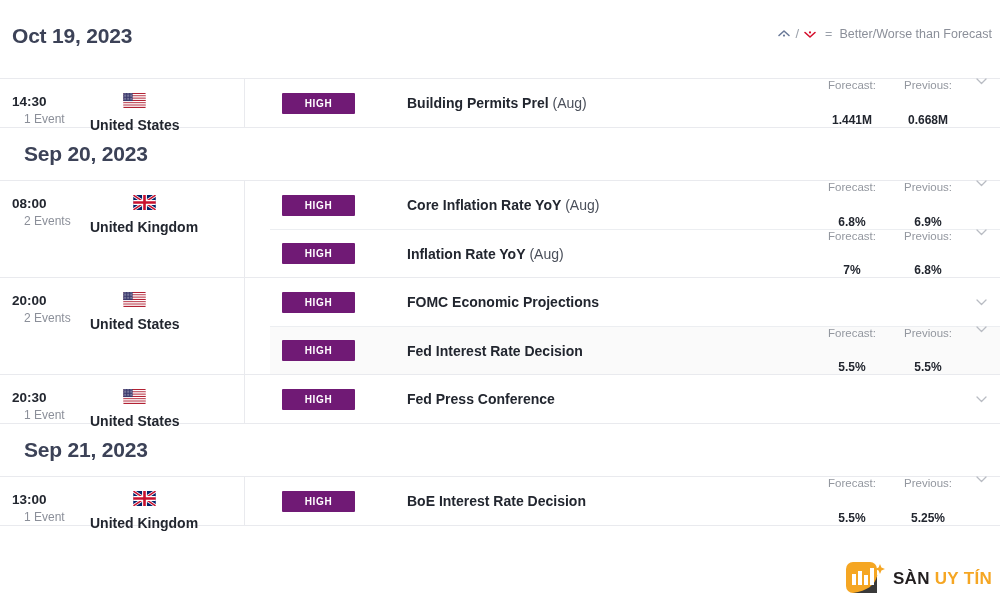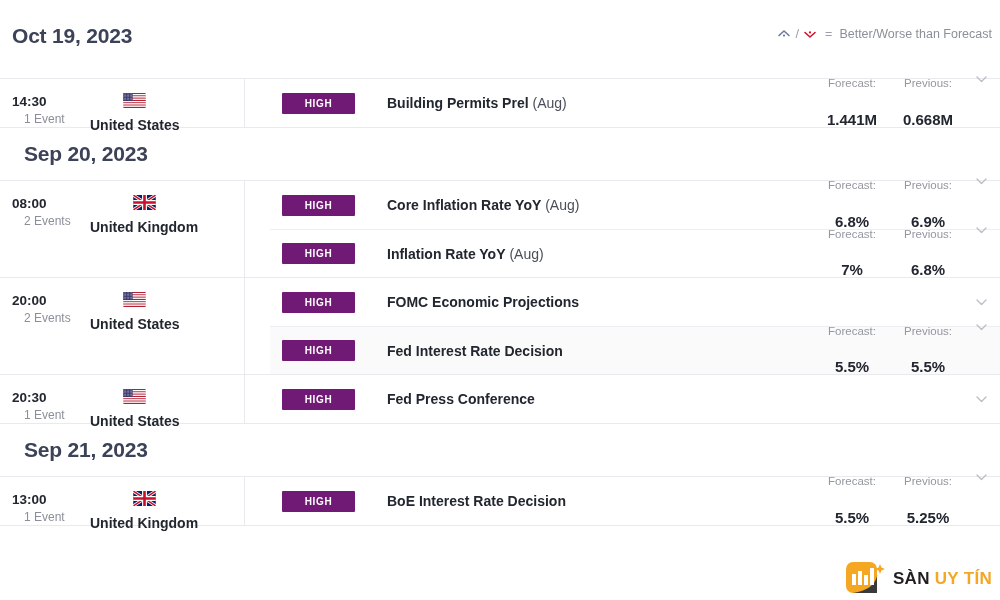--- a/index.html
+++ b/index.html
@@ -81,39 +81,39 @@
     flex: 0 0 auto;
     width: 73px; height: 21px;
     background: #701a75;
     color: #ffffff;
     font-size: 10px; font-weight: 700;
     letter-spacing: 0.6px;
     display: flex; align-items: center; justify-content: center;
     border-radius: 1px;
   }
   .event-title {
-    margin-left: 32px;
+    margin-left: 52px;
     font-size: 14px; color: #22262f;
     white-space: nowrap;
   }
   .event-title b { font-weight: 700; }
   .event-title .period { font-weight: 400; color: #4a4f5a; }
 
   .row-values {
     margin-left: auto;
     display: flex; align-items: flex-start; gap: 0;
     padding-right: 4px;
   }
   .val-col {
     width: 76px;
     text-align: center;
     line-height: 1.35;
   }
   .val-label { font-size: 11.5px; color: #93979f; display:block; }
-  .val-num { font-size: 15px; font-weight: 700; color: #22262f; display:block; margin-top:18px; }
+  .val-num { font-size: 12px; font-weight: 700; color: #22262f; display:block; margin-top:18px; }
 
   .chevron {
     width: 30px; flex: 0 0 30px;
     display: flex; align-items: center; justify-content: center;
     color: #b9bcc3;
   }
   .chevron svg { display:block; }
 
   
   .watermark {

